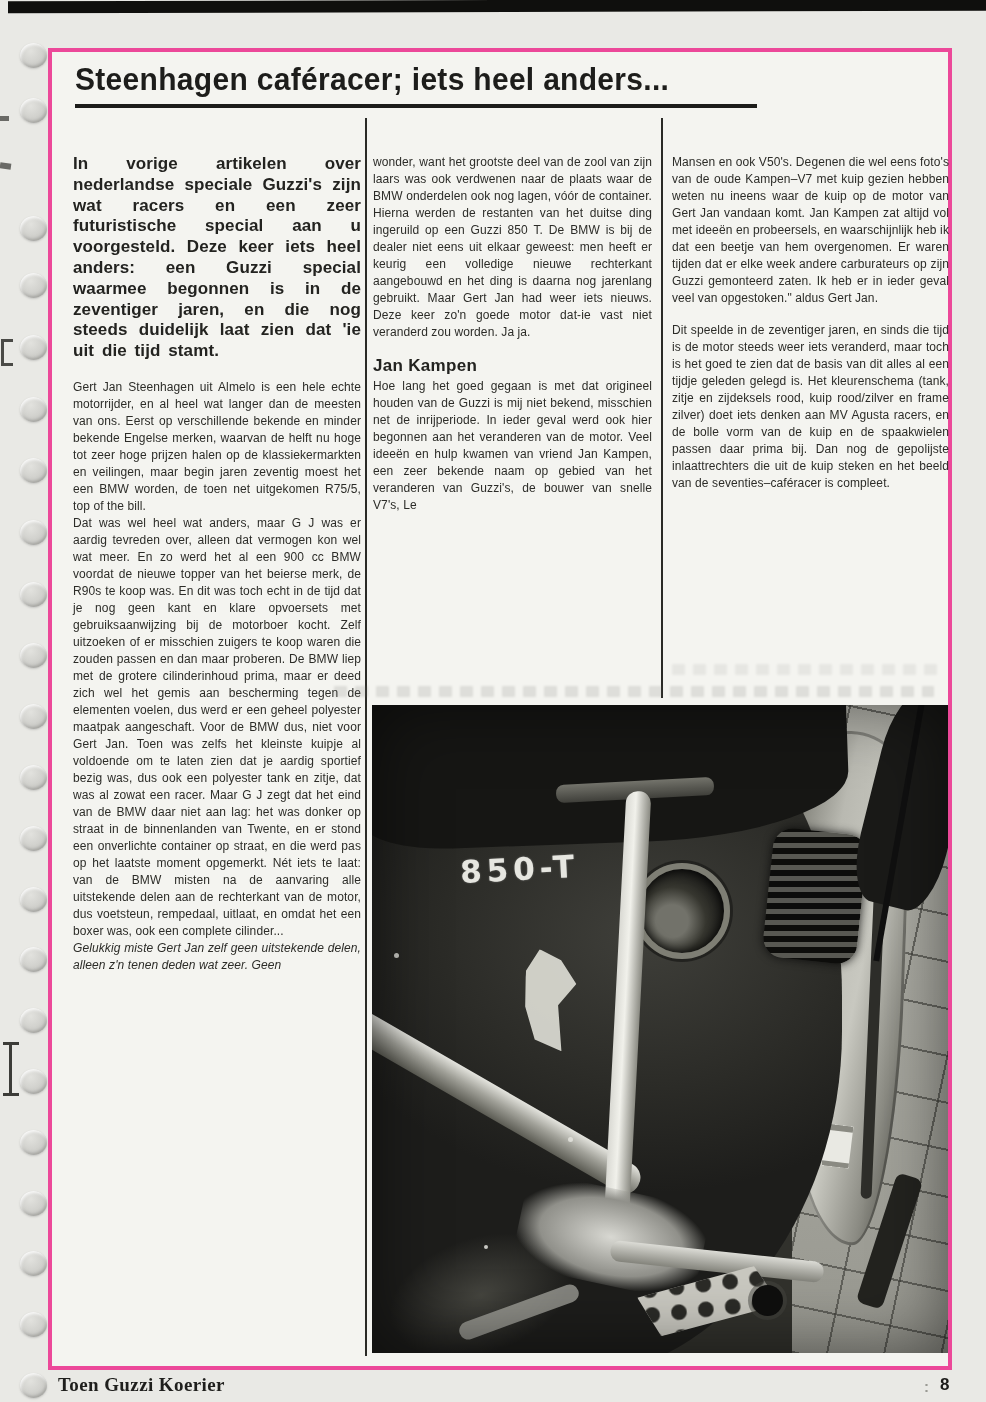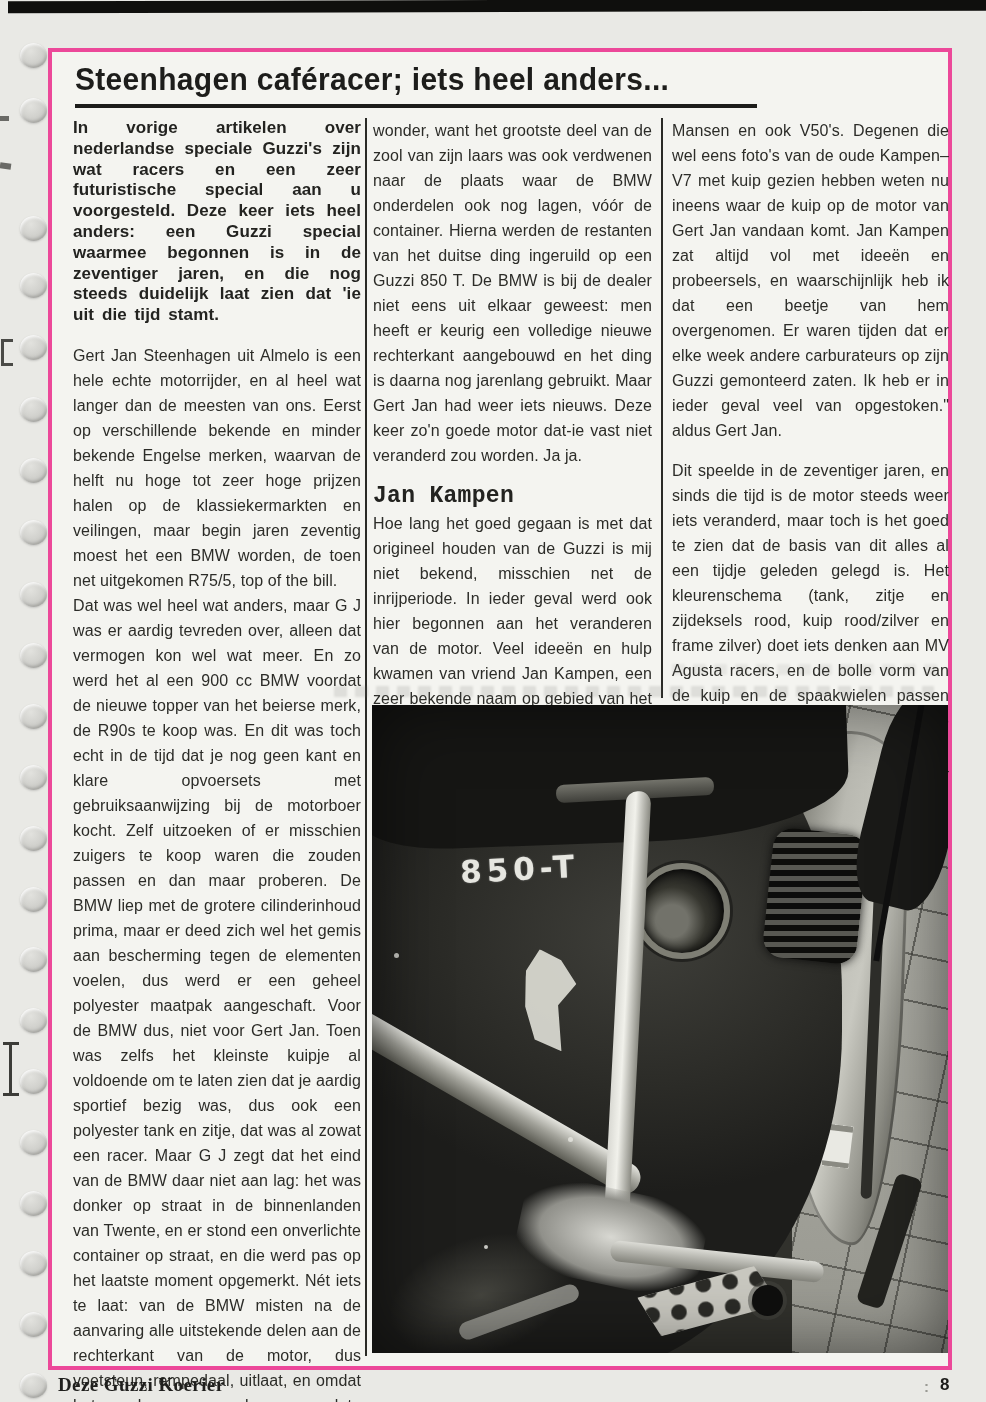--- a/index.html
+++ b/index.html
@@ -38,32 +38,32 @@
   .frame {
     position:absolute; left:48px; top:48px; width:904px; height:1322px;
     border:4px solid #ec4899; background:#f4f4f0;
   }
   .page-title {
     position:absolute; left:23px; top:10px;
     font-size:30px; font-weight:bold; color:#1d1d1b; letter-spacing:.3px;
     transform:scaleY(1.04); transform-origin:left top; white-space:nowrap;
   }
   .title-rule { position:absolute; left:23px; top:52px; width:682px; height:4px; background:#1c1c1a; }
-  .col { position:absolute; color:#2c2c28; text-align:justify; }
-  .col p { font-size:16px; line-height:25px; letter-spacing:.1px; }
+  .col { position:absolute; color:#2c2c28; text-align:justify;margin-top:36px; }
+  .col p { font-size:12px; line-height:17px; letter-spacing:.1px; }
   .col-1 { left:21px;  top:66px; width:288px; height:1232px; }
   .col-2 { left:321px; top:66px; width:279px; height:586px; }
   .col-3 { left:620px; top:66px; width:277px; height:586px; }
   .intro {
     font-weight:bold; font-size:17px !important; line-height:20.8px !important;
     word-spacing:3px; margin-bottom:17px; color:#232320;
   }
   .ital { font-style:italic; }
   .gap-after { margin-bottom:15px; }
-  .section-heading { font-size:23px; font-weight:bold; margin:14px 0 2px 0; color:#232320; letter-spacing:.3px;font-family:Liberation Mono, monospace; }
+  .section-heading { font-size:17px; font-weight:bold; margin:14px 0 2px 0; color:#232320; letter-spacing:.3px; }
   .vsep { position:absolute; width:2px; background:#2a2a26; }
   .sep-1 { left:313px; top:66px; height:1238px; }
   .sep-2 { left:609px; top:66px; height:580px; }
   .ghost {
     position:absolute; left:282px; top:634px; width:600px; height:11px;
     background:repeating-linear-gradient(90deg, rgba(110,110,104,.28) 0 13px, transparent 13px 21px);
     filter:blur(1.2px); opacity:.6;
   }
   .ghost2 { top:612px; left:620px; width:270px; opacity:.35; }
   
@@ -246,15 +246,15 @@
     <div class="ph-hole"></div>
     <div class="ph-badge">850-T</div>
     <div class="ph-emblem"></div>
     <div class="speck sp1"></div>
     <div class="speck sp2"></div>
     <div class="speck sp3"></div>
     <div class="ph-vignette"></div>
   </div>
 </div>
 
-<div class="footer-name">Deze Guzzi Koerier</div>
+<div class="footer-name">Toen Guzzi Koerier</div>
 <div class="footer-sep">:</div>
 <div class="footer-page">8</div>
 
 </body></html>

